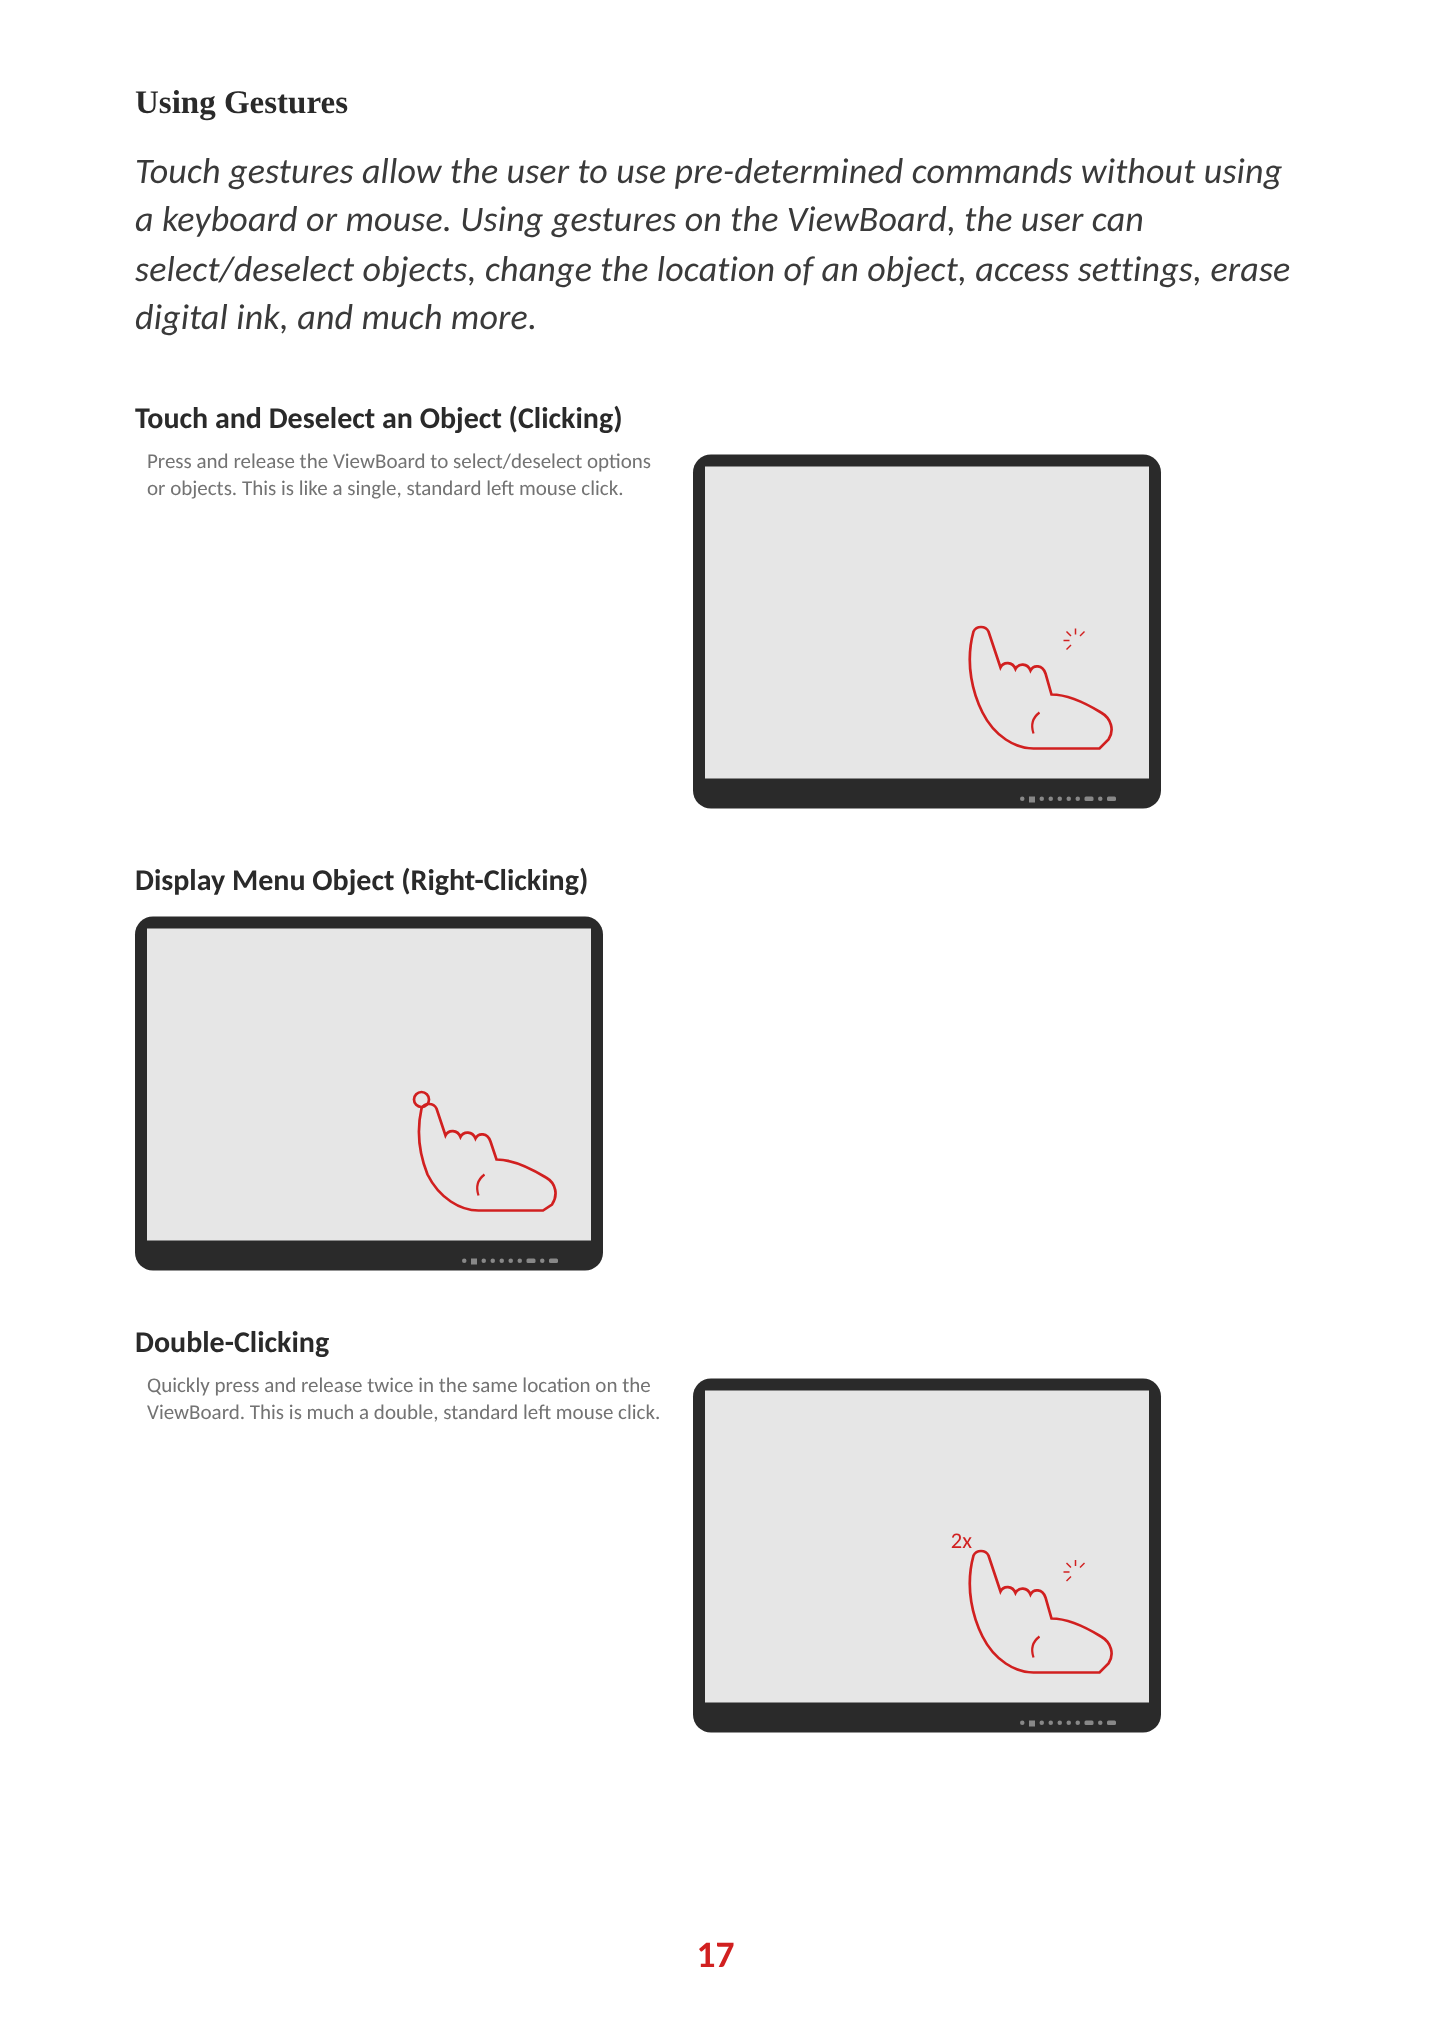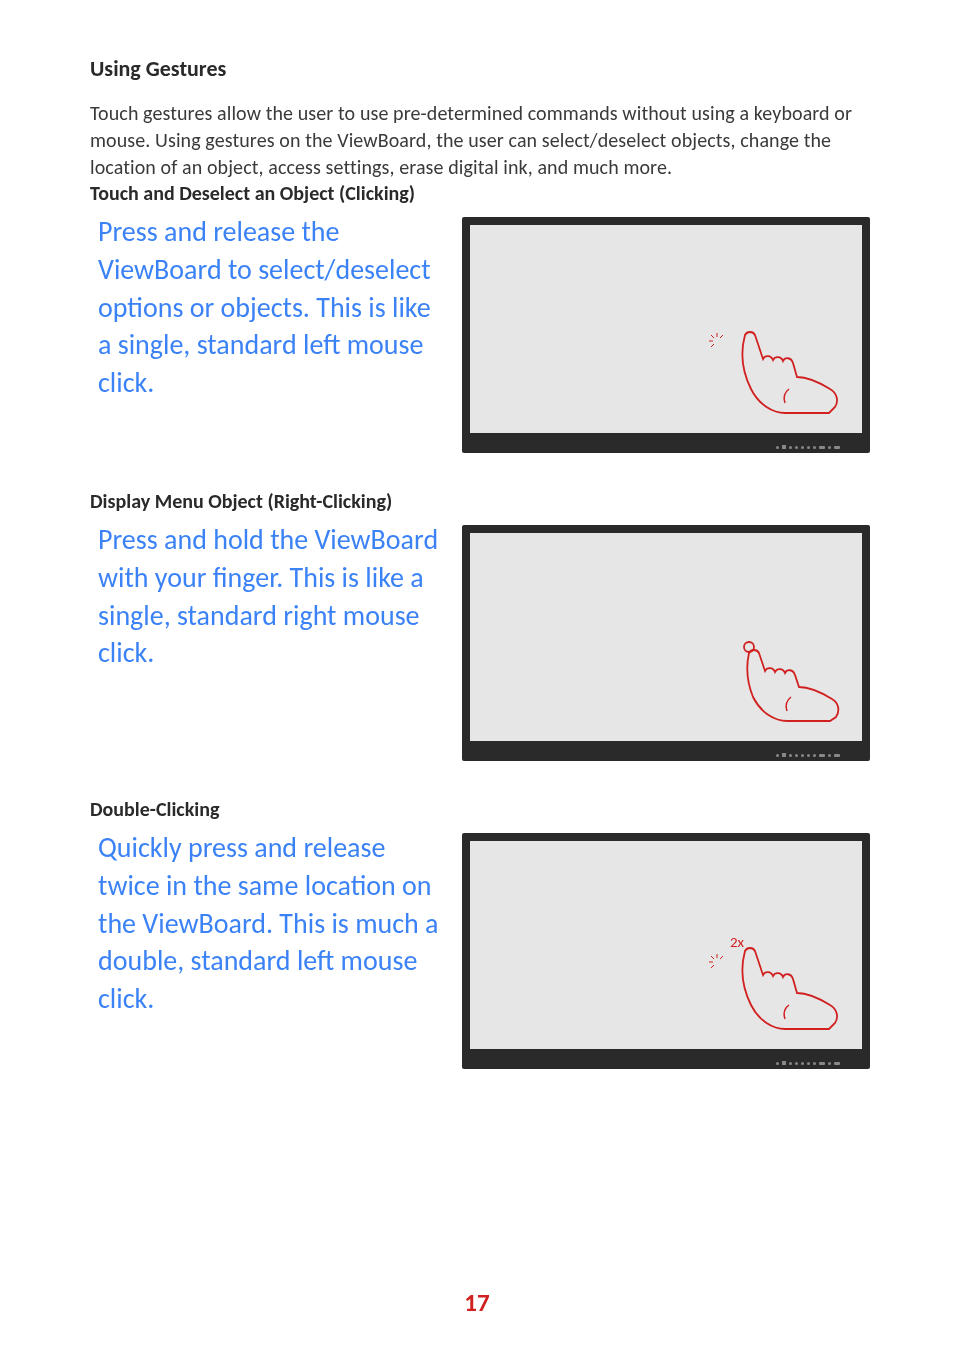--- a/index.html
+++ b/index.html
@@ -10,55 +10,58 @@
       background: #fff;
       color: #3a3a3a;
       position: relative;
       padding: 55px 85px 40px 90px;
     }
     .h-main {
       font-size: 22px;
       font-weight: bold;
       color: #2a2a2a;
       margin-bottom: 18px;
+      font-family: Liberation Serif, serif;
     }
     .intro {
-      font-size: 20px;
+      font-size: 24px;
       line-height: 1.35;
       color: #3a3a3a;
+      margin-bottom: 38px;
       letter-spacing: 0.1px;
+      font-style: italic;
     }
     .h-sub {
       font-size: 20px;
       font-weight: bold;
       color: #2a2a2a;
       margin-bottom: 8px;
     }
     .row {
       display: flex;
       gap: 20px;
       margin-bottom: 36px;
       align-items: flex-start;
     }
     .txt {
       flex: 0 0 352px;
-      font-size: 28px;
+      font-size: 14px;
       line-height: 1.35;
-      color: #3b82f6;
+      color: #737373;
       padding-left: 8px;
     }
     .img-wrap {
       flex: 0 0 392px;
       margin-top: 4px;
     }
     .monitor {
-      width: 408px;
+      width: 312px;
       height: 236px;
       background: #2a2a2a;
-      border-radius: 2px;
+      border-radius: 12px;
       position: relative;
       padding: 8px 8px 20px 8px;
     }
     .screen {
       width: 100%;
       height: 100%;
       background: #e6e6e6;
       position: relative;
       overflow: visible;
     }
@@ -147,21 +150,20 @@
           <span class="dot big"></span>
           <span class="dot"></span>
           <span class="dot big"></span>
       </div>
     </div>
   </div>
 </div>
 
 <div class="h-sub">Display Menu Object (Right-Clicking)</div>
 <div class="row">
-  <div class="txt">Press and hold the ViewBoard with your finger. This is like a single, standard right mouse click.</div>
   <div class="img-wrap">
     <div class="monitor">
       <div class="screen">
         <svg class="hand" width="105" height="88" viewBox="0 0 105 88">
           <circle cx="14" cy="12" r="5" fill="none" stroke="#d12020" stroke-width="1.8"></circle>
           <path d="M 14 18 C 16 14 22 14 24 18 L 30 36 C 32 32 38 32 40 37 C 42 33 48 33 50 38 C 52 34 58 34 60 40 L 64 52 C 72 52 84 56 97 64 C 104 68 105 76 101 82 L 95 86 L 52 86 C 40 86 26 78 18 62 C 14 52 10 36 14 18 Z" fill="none" stroke="#d12020" stroke-width="1.8"></path>
           <path d="M 56 62 C 52 65 50 70 52 76" fill="none" stroke="#d12020" stroke-width="1.5"></path>
         </svg>
       </div>
       <div class="brand"></div>

